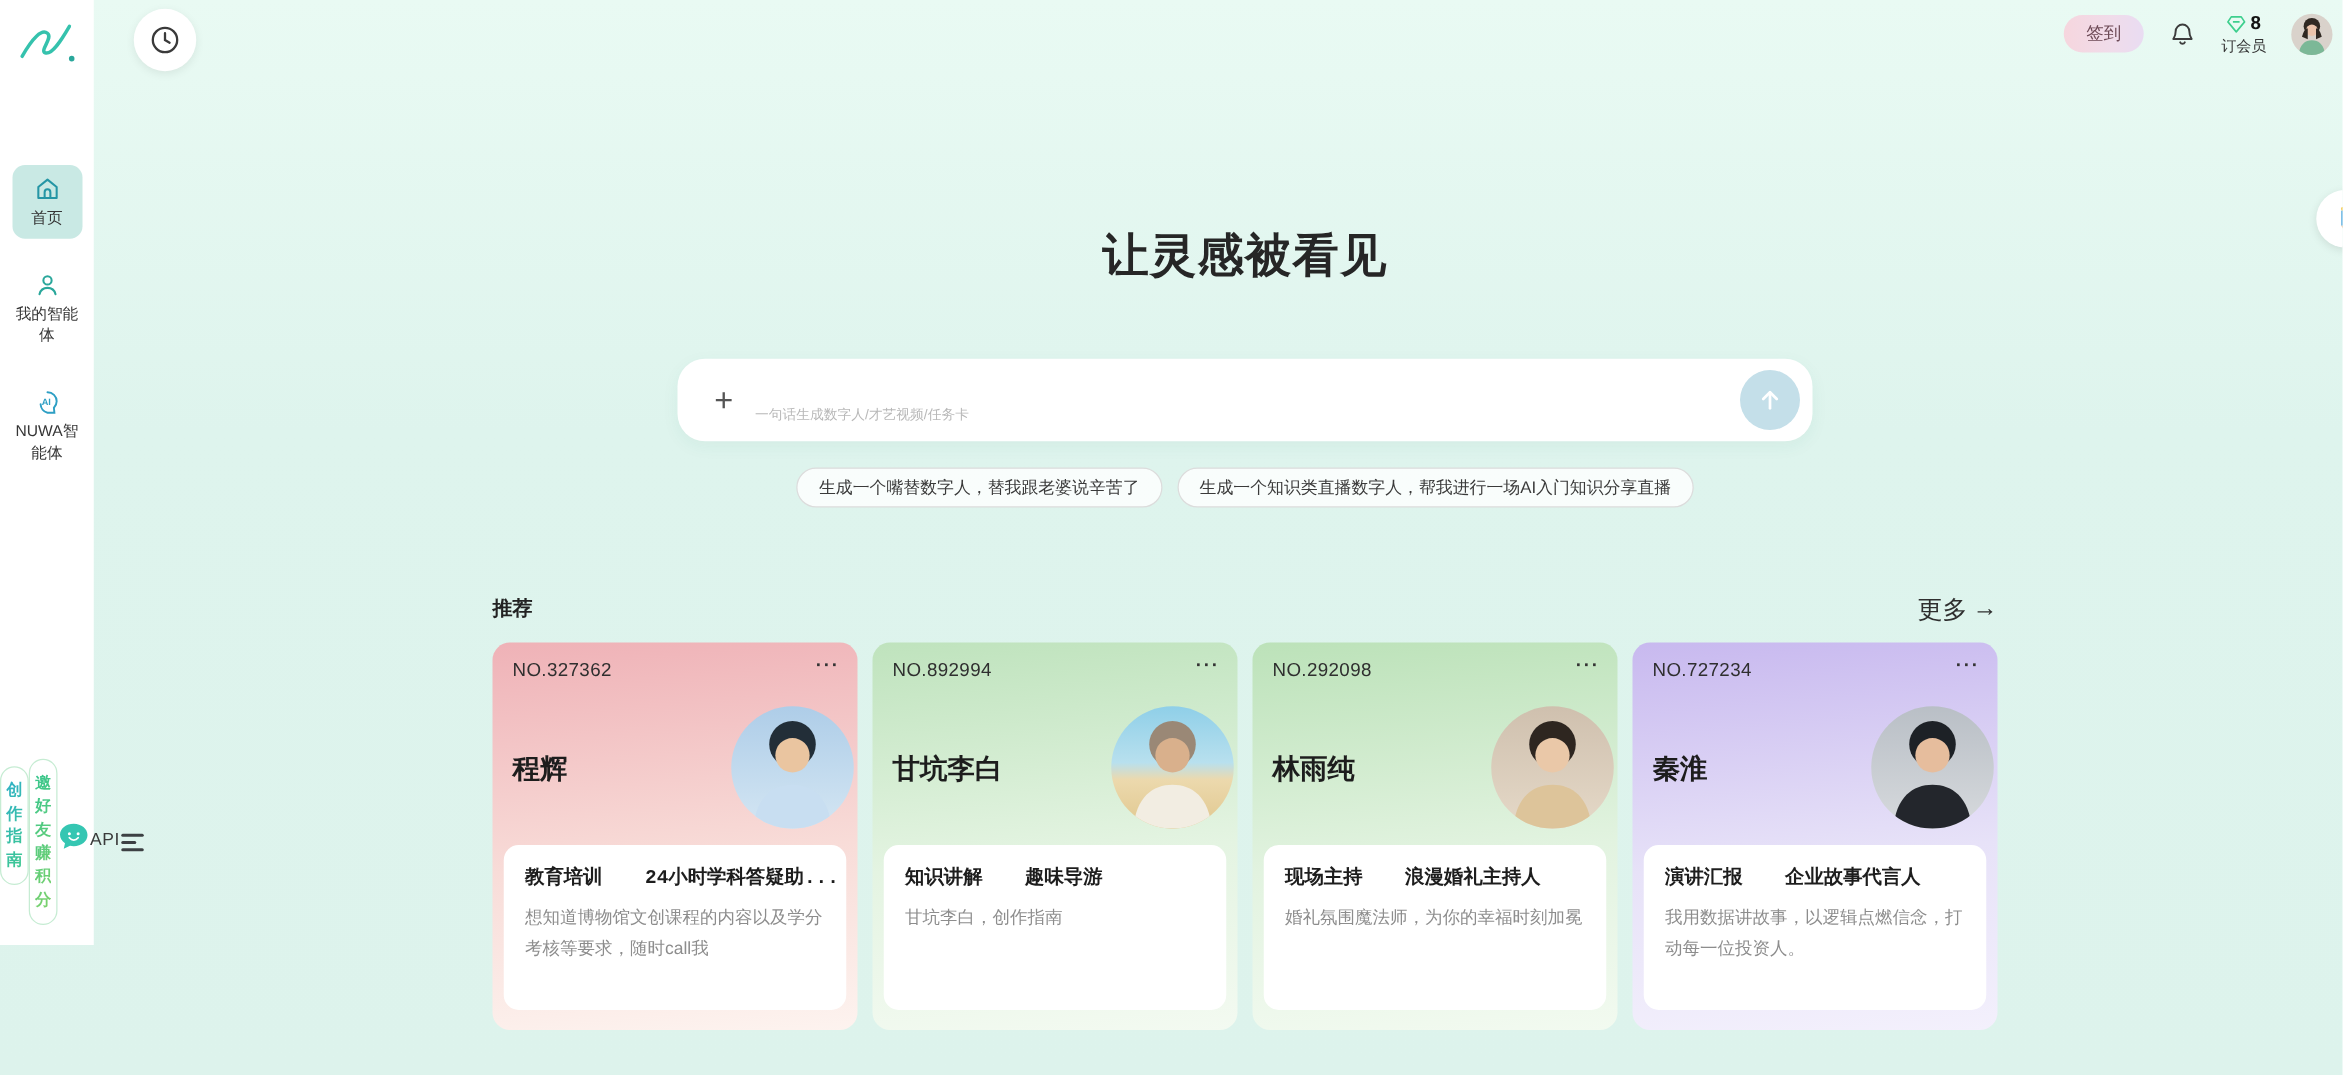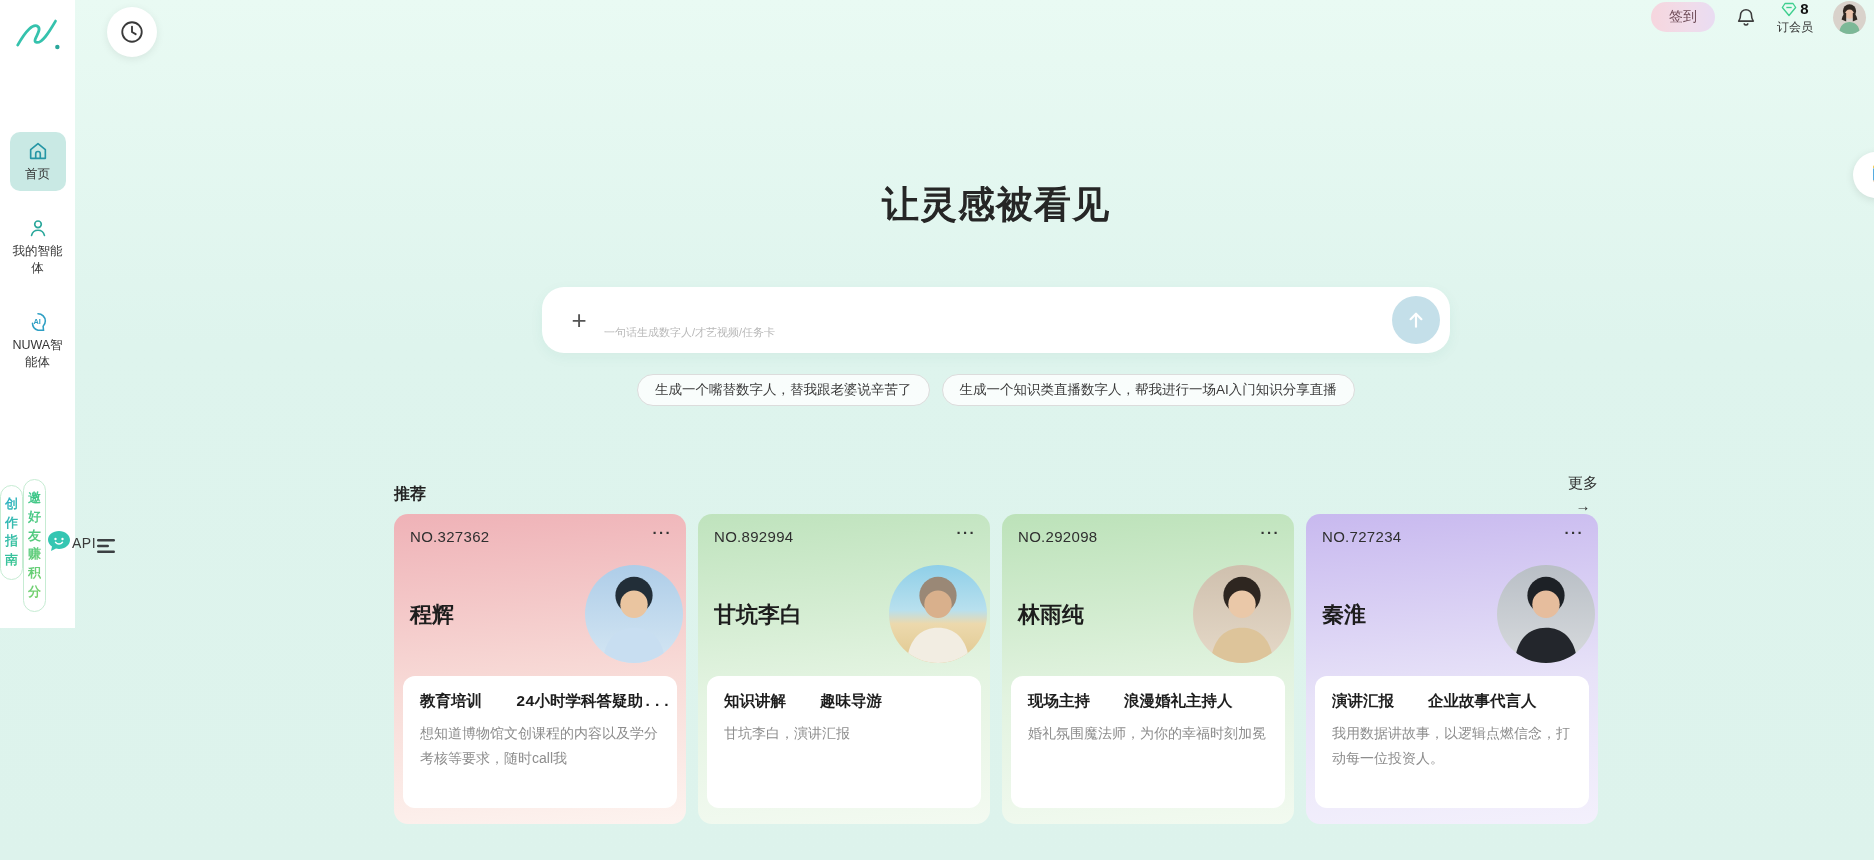--- a/index.html
+++ b/index.html
@@ -4,21 +4,21 @@
 <style>
   * { margin:0; padding:0; box-sizing:border-box; }
   html,body { width:1874px; height:860px; overflow:hidden; }
   body {
     font-family:"Liberation Sans","DejaVu Sans",sans-serif;
     background:linear-gradient(180deg,#e9faf3 0%,#def4ed 40%,#ddf3ec 100%);
     position:relative; color:#2b2b2b;
   }
   
   .sidebar {
-    position:absolute; left:0; top:0; width:75px; height:628px;
+    position:absolute; left:0; top:0; width:75px; height:756px;
     background:#ffffff; display:flex; flex-direction:column; align-items:center;
     padding:10px 0 16px 0; z-index:5;
   }
   .logo { width:48px; height:46px; }
   .nav { margin-top:76px; display:flex; flex-direction:column; align-items:center; gap:18px; width:100%; }
   .nav-item {
     width:56px; border-radius:10px; padding:8px 2px; display:flex; flex-direction:column;
     align-items:center; cursor:pointer; text-align:center;
   }
   .nav-item.active { background:#c9e9e4; }
@@ -41,21 +41,21 @@
   .api-btn { margin-top:22px; font-size:14px; color:#3a3a3a; letter-spacing:0.5px; cursor:pointer; }
   .menu-btn { margin-top:32px; cursor:pointer; }
   
   .fab-clock {
     position:absolute; left:107px; top:7px; width:50px; height:50px; border-radius:50%;
     background:#fff; box-shadow:0 2px 8px rgba(0,0,0,0.08); display:flex; align-items:center;
     justify-content:center; cursor:pointer; z-index:6;
   }
   
   .top-right {
-    position:absolute; right:8px; top:0; display:flex; align-items:center; gap:20px; z-index:6;
+    position:absolute; right:8px; top:10px; display:flex; align-items:center; gap:20px; z-index:6;
   }
   .checkin {
     padding:6px 18px; border-radius:16px; font-size:14px; color:#6d4a56; cursor:pointer;
     background:linear-gradient(90deg,#f6d6de 0%,#f0dcea 60%,#e9dcf2 100%);
   }
   .bell { cursor:pointer; display:flex; }
   .member { text-align:center; cursor:pointer; line-height:1.25; }
   .member .row1 { display:flex; align-items:center; justify-content:center; gap:3px; font-size:15px; font-weight:700; color:#111; }
   .member .row2 { font-size:12px; color:#333; margin-top:1px; }
   .tr-avatar { width:33px; height:33px; border-radius:50%; overflow:hidden; cursor:pointer; }
@@ -85,21 +85,21 @@
   .chip {
     height:32px; padding:0 17px; display:flex; align-items:center; border-radius:17px;
     background:rgba(255,255,255,0.8); border:1px solid #dcdcdc; font-size:13.5px; color:#3a3a3a;
     cursor:pointer; white-space:nowrap;
   }
   .rec-head {
     position:absolute; top:474px; width:100%; display:flex; justify-content:space-between;
     align-items:center;
   }
   .rec-title { font-size:16px; font-weight:600; color:#222; }
-  .more-link { font-size:15px; color:#2f2f2f; cursor:pointer; display:flex; align-items:center; gap:4px;flex-direction:column; }
+  .more-link { font-size:20px; color:#2f2f2f; cursor:pointer; display:flex; align-items:center; gap:4px; }
   
   .cards { position:absolute; top:514px; width:100%; display:grid; grid-template-columns:repeat(4,292px); gap:12px; }
   .card { position:relative; height:310px; border-radius:14px; cursor:pointer; overflow:hidden; }
   .card.c1 { background:linear-gradient(175deg,#efb2b7 0%,#f8dcd8 55%,#fdf3ef 100%); }
   .card.c2 { background:linear-gradient(175deg,#bfe3bd 0%,#e4f4e2 55%,#f3faf1 100%); }
   .card.c3 { background:linear-gradient(175deg,#bce2b9 0%,#e2f3e0 55%,#f2faf0 100%); }
   .card.c4 { background:linear-gradient(175deg,#c8b9ef 0%,#e7e2f8 55%,#f3f0fc 100%); }
   .card-top { position:absolute; top:14px; left:16px; right:14px; display:flex; justify-content:space-between; align-items:flex-start; }
   .card-no { font-size:15px; color:#2f2f2f; letter-spacing:0.3px; }
   .card-dots { font-size:15px; font-weight:700; color:#333; letter-spacing:1.5px; line-height:0.7; cursor:pointer; }
@@ -284,21 +284,21 @@
           <circle cx="50" cy="31" r="19" fill="var(--hair)"></circle>
           <circle cx="50" cy="40" r="14" fill="var(--skin)"></circle>
           <path d="M18 100 C20 74 34 64 50 64 C66 64 80 74 82 100 Z" fill="var(--shirt)"></path>
         </svg>
       </div>
       <div class="card-panel">
         <div class="tags">
           <span class="tag">知识讲解</span>
           <span class="tag">趣味导游</span>
         </div>
-        <div class="desc">甘坑李白，演讲汇报</div>
+        <div class="desc">甘坑李白，创作指南</div>
       </div>
     </div>
 
     <div class="card c3">
       <div class="card-top">
         <span class="card-no">NO.292098</span>
         <span class="card-dots">···</span>
       </div>
       <div class="agent-name">林雨纯</div>
       <div class="agent-avatar av3">

